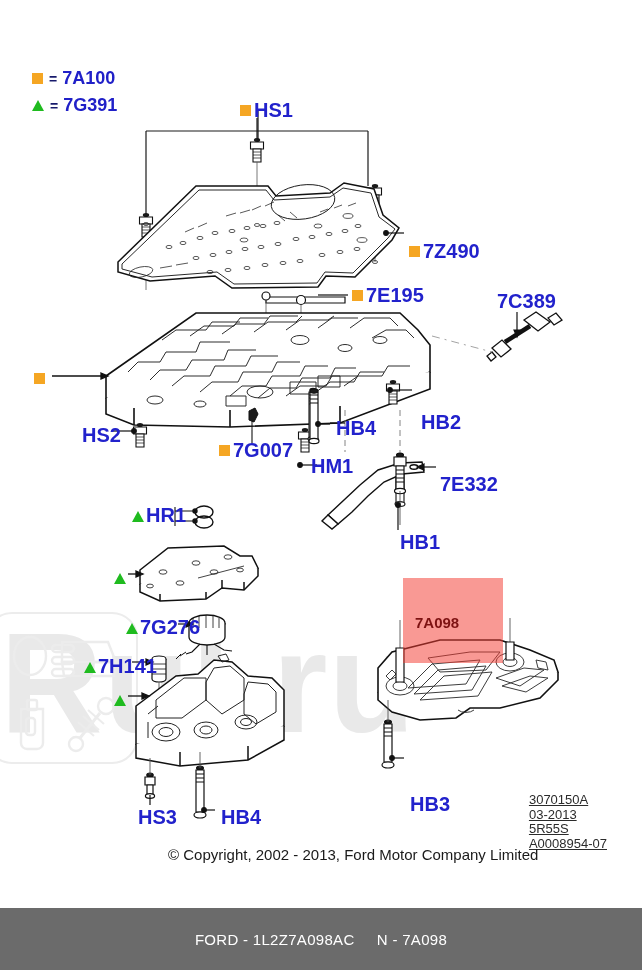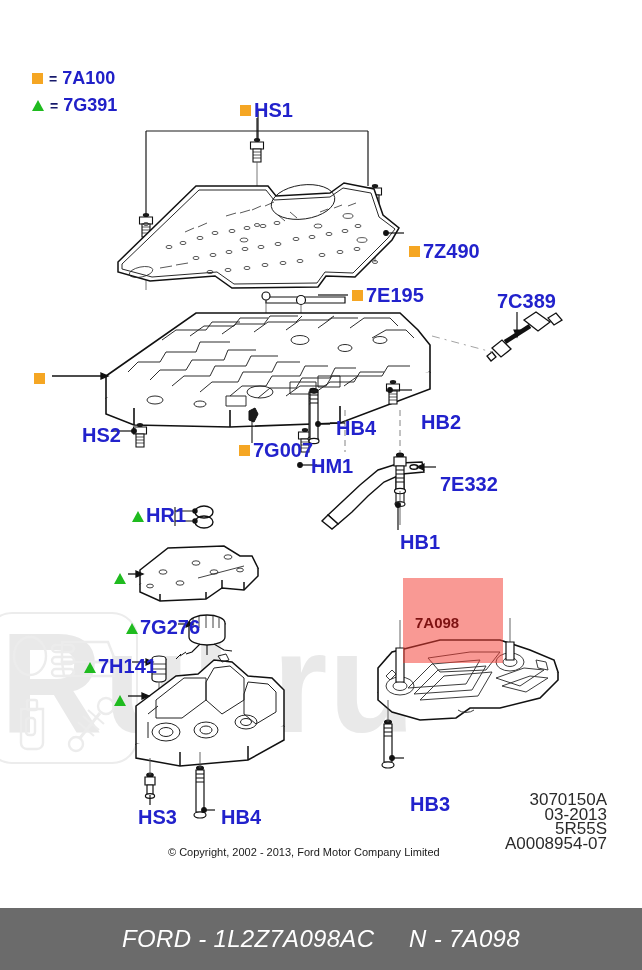--- a/index.html
+++ b/index.html
@@ -100,51 +100,51 @@
   svg.art {
     position: absolute;
     left: 0; top: 0;
     width: 642px; height: 890px;
     z-index: 3;
   }
   
   .meta-block {
     position: absolute;
     right: 35px; top: 793px;
-    text-align: right;
-    font-size: 17px;
+    text-align: left;
+    font-size: 13px;
     color: #2b2b2b;
     line-height: 14.5px;
     z-index: 6;
+    text-decoration: underline;
   }
   .copyright {
     position: absolute;
     left: 168px; top: 846px;
-    font-size: 11px;
+    font-size: 15px;
     color: #1a1a1a;
     z-index: 6;
     white-space: nowrap;
   }
   
   .footer {
     position: absolute;
     left: 0; bottom: 0;
     width: 642px; height: 62px;
     background: #6b6b6b;
     display: flex;
     align-items: center;
     justify-content: center;
     z-index: 10;
   }
   .footer-text {
     color: #ffffff;
-    font-size: 24px;
+    font-size: 15px;
     letter-spacing: .3px;
     white-space: pre;
-    font-style: italic;
   }
 </style>
 </head>
 <body>
 
 <div id="page">
 
   <div class="wm-layer">
     <div class="wm-text">Rul.ru</div>
     <div class="wm-icons">
@@ -538,21 +538,21 @@
   <div class="highlight" id="hl-box" style="left: 403px; top: 578px; width: 100px; height: 85px;"></div>
   <div class="hl-label" id="hl-label" style="left: 415px; top: 614px;">7A098</div>
 
   <div id="callouts">
       <div class="lbl" style="left: 240px; top: 103px;"><span class="sq-mark"></span><span>HS1</span></div>
       <div class="lbl" style="left: 409px; top: 244px;"><span class="sq-mark"></span><span>7Z490</span></div>
       <div class="lbl" style="left: 352px; top: 288px;"><span class="sq-mark"></span><span>7E195</span></div>
       <div class="lbl" style="left: 497px; top: 294px;"><span>7C389</span></div>
       <div class="lbl" style="left: 421px; top: 415px;"><span>HB2</span></div>
       <div class="lbl" style="left: 82px; top: 428px;"><span>HS2</span></div>
-      <div class="lbl" style="left: 219px; top: 443px; margin-left: 20px;"><span class="sq-mark"></span><span>7G007</span></div>
+      <div class="lbl" style="left: 219px; top: 443px;"><span class="sq-mark"></span><span>7G007</span></div>
       <div class="lbl" style="left: 311px; top: 459px;"><span>HM1</span></div>
       <div class="lbl" style="left: 336px; top: 421px;"><span>HB4</span></div>
       <div class="lbl" style="left: 440px; top: 477px;"><span>7E332</span></div>
       <div class="lbl" style="left: 400px; top: 535px;"><span>HB1</span></div>
       <div class="lbl" style="left: 132px; top: 508px;"><span class="tri-mark"></span><span>HR1</span></div>
       <div class="lbl" style="left: 126px; top: 620px;"><span class="tri-mark"></span><span>7G276</span></div>
       <div class="lbl" style="left: 84px; top: 659px;"><span class="tri-mark"></span><span>7H141</span></div>
       <div class="lbl" style="left: 410px; top: 797px;"><span>HB3</span></div>
       <div class="lbl" style="left: 138px; top: 810px;"><span>HS3</span></div>
       <div class="lbl" style="left: 221px; top: 810px;"><span>HB4</span></div>

